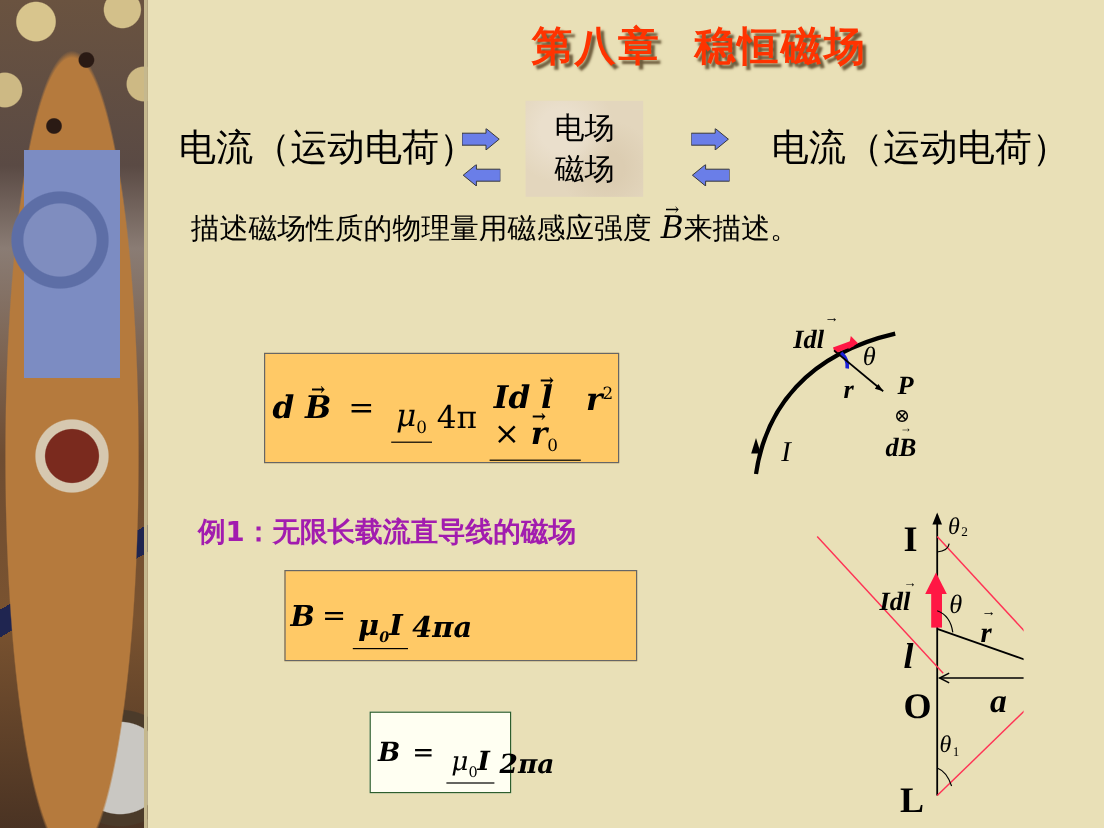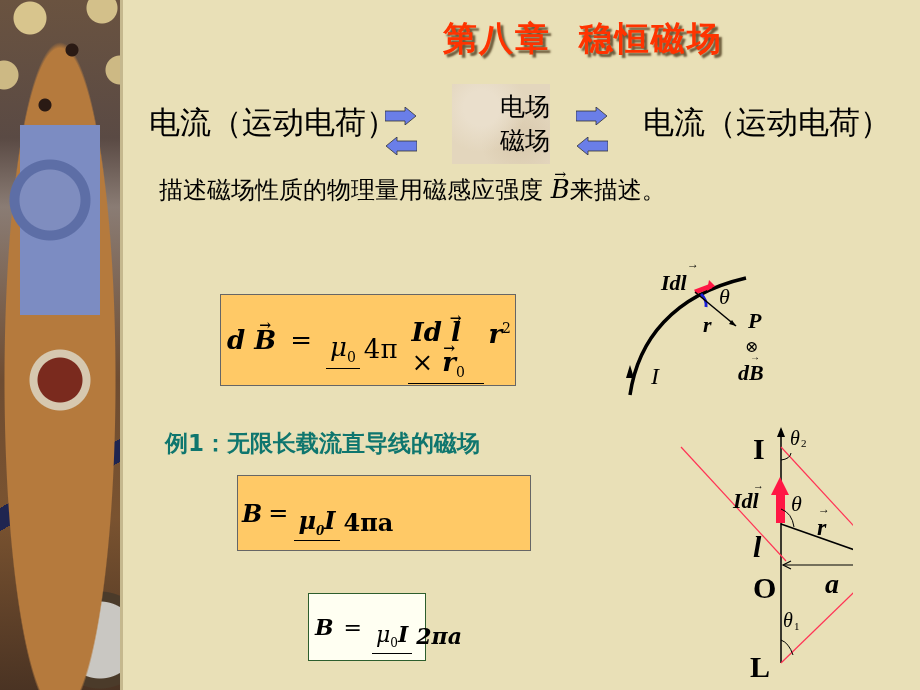--- a/index.html
+++ b/index.html
@@ -83,21 +83,21 @@
 
   <div class="abs cn" style="left:26px; top:102px;">电流（运动电荷）</div>
 
   <svg class="arrow" style="left:262px; top:107px;" viewBox="0 0 32 18">
     <polygon points="0,4 20,4 20,0 31,9 20,18 20,14 0,14" fill="#6a7ee8" stroke="#333" stroke-width="0.8"></polygon>
   </svg>
   <svg class="arrow" style="left:262px; top:137px;" viewBox="0 0 32 18">
     <polygon points="32,4 12,4 12,0 1,9 12,18 12,14 32,14" fill="#6a7ee8" stroke="#333" stroke-width="0.8"></polygon>
   </svg>
 
-  <div class="field-box" style="left:329px;align-items:flex-end;">
+  <div class="field-box" style="left:315px;">
     <span>电场</span>
     <span>磁场</span>
   </div>
 
   <svg class="arrow" style="left:453px; top:107px;" viewBox="0 0 32 18">
     <polygon points="0,4 20,4 20,0 31,9 20,18 20,14 0,14" fill="#6a7ee8" stroke="#333" stroke-width="0.8"></polygon>
   </svg>
   <svg class="arrow" style="left:453px; top:137px;" viewBox="0 0 32 18">
     <polygon points="32,4 12,4 12,0 1,9 12,18 12,14 32,14" fill="#6a7ee8" stroke="#333" stroke-width="0.8"></polygon>
   </svg>
@@ -134,28 +134,28 @@
     <text x="84" y="8" font-size="12">→</text>
     <text x="116" y="44" font-size="22" font-style="italic">θ</text>
     <text x="100" y="72" font-size="22" font-weight="bold" font-style="italic">r</text>
     <text x="145" y="68" font-size="22" font-weight="bold" font-style="italic">P</text>
     <text x="142" y="92" font-size="16">⊗</text>
     <text x="135" y="120" font-size="22" font-weight="bold" font-style="italic">dB</text>
     <text x="147" y="100" font-size="10">→</text>
     <text x="48" y="124" font-size="24" font-style="italic">I</text>
   </svg>
 
-  <div class="abs" style="left:42px; top:428px; font-size:23px; font-weight:bold; color:#0f766e;">例1：无限长载流直导线的磁场</div>
+  <div class="abs" style="left:42px; top:428px; font-size:23px; font-weight:bold; color:#a21caf;">例1：无限长载流直导线的磁场</div>
 
   <div class="formula-box" style="left:114px; top:475px; width:294px; height:76px; font-size:24px; display:flex; align-items:center; padding-left:4px; box-sizing:border-box; font-style:normal;">
     <span style="font-style:italic;">B</span>
     <span style="margin:0 6px; font-weight:normal;">=</span>
     <span class="frac">
       <span class="num" style="font-style:italic;"><span>μ</span><sub style="font-size:12px;">0</sub><span>I</span></span>
-      <span class="den" style="">4πa</span>
+      <span class="den" style="font-style:italic;">4πa</span>
     </span>
   </div>
 
   <div class="formula-box-white" style="left:185px; top:593px; width:118px; height:68px; font-size:22px; display:flex; align-items:center; padding-left:6px; box-sizing:border-box;">
     <span>B</span>
     <span class="up" style="margin:0 10px;">=</span>
     <span class="frac">
       <span class="num"><span style="font-weight:normal;">μ</span><sub class="up" style="font-size:12px;">0</sub><span>I</span></span>
       <span class="den">2πa</span>
     </span>

